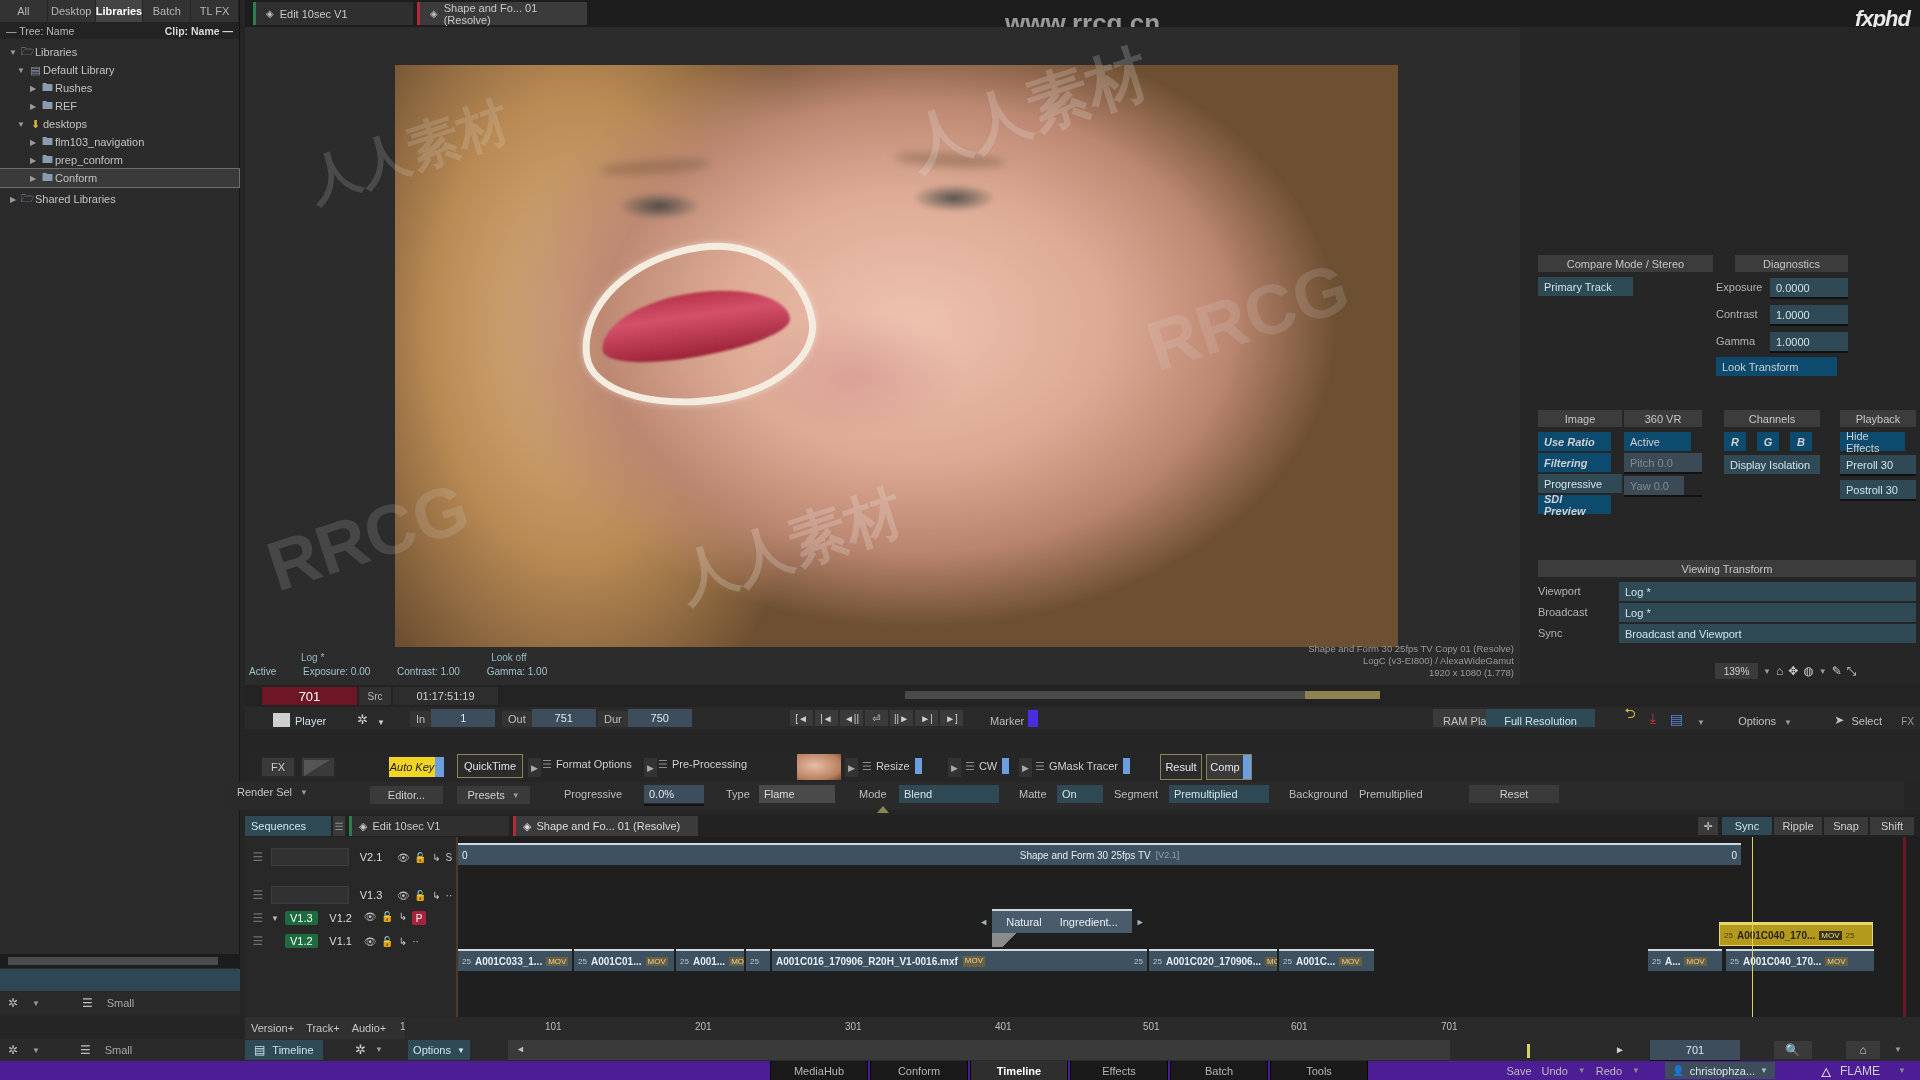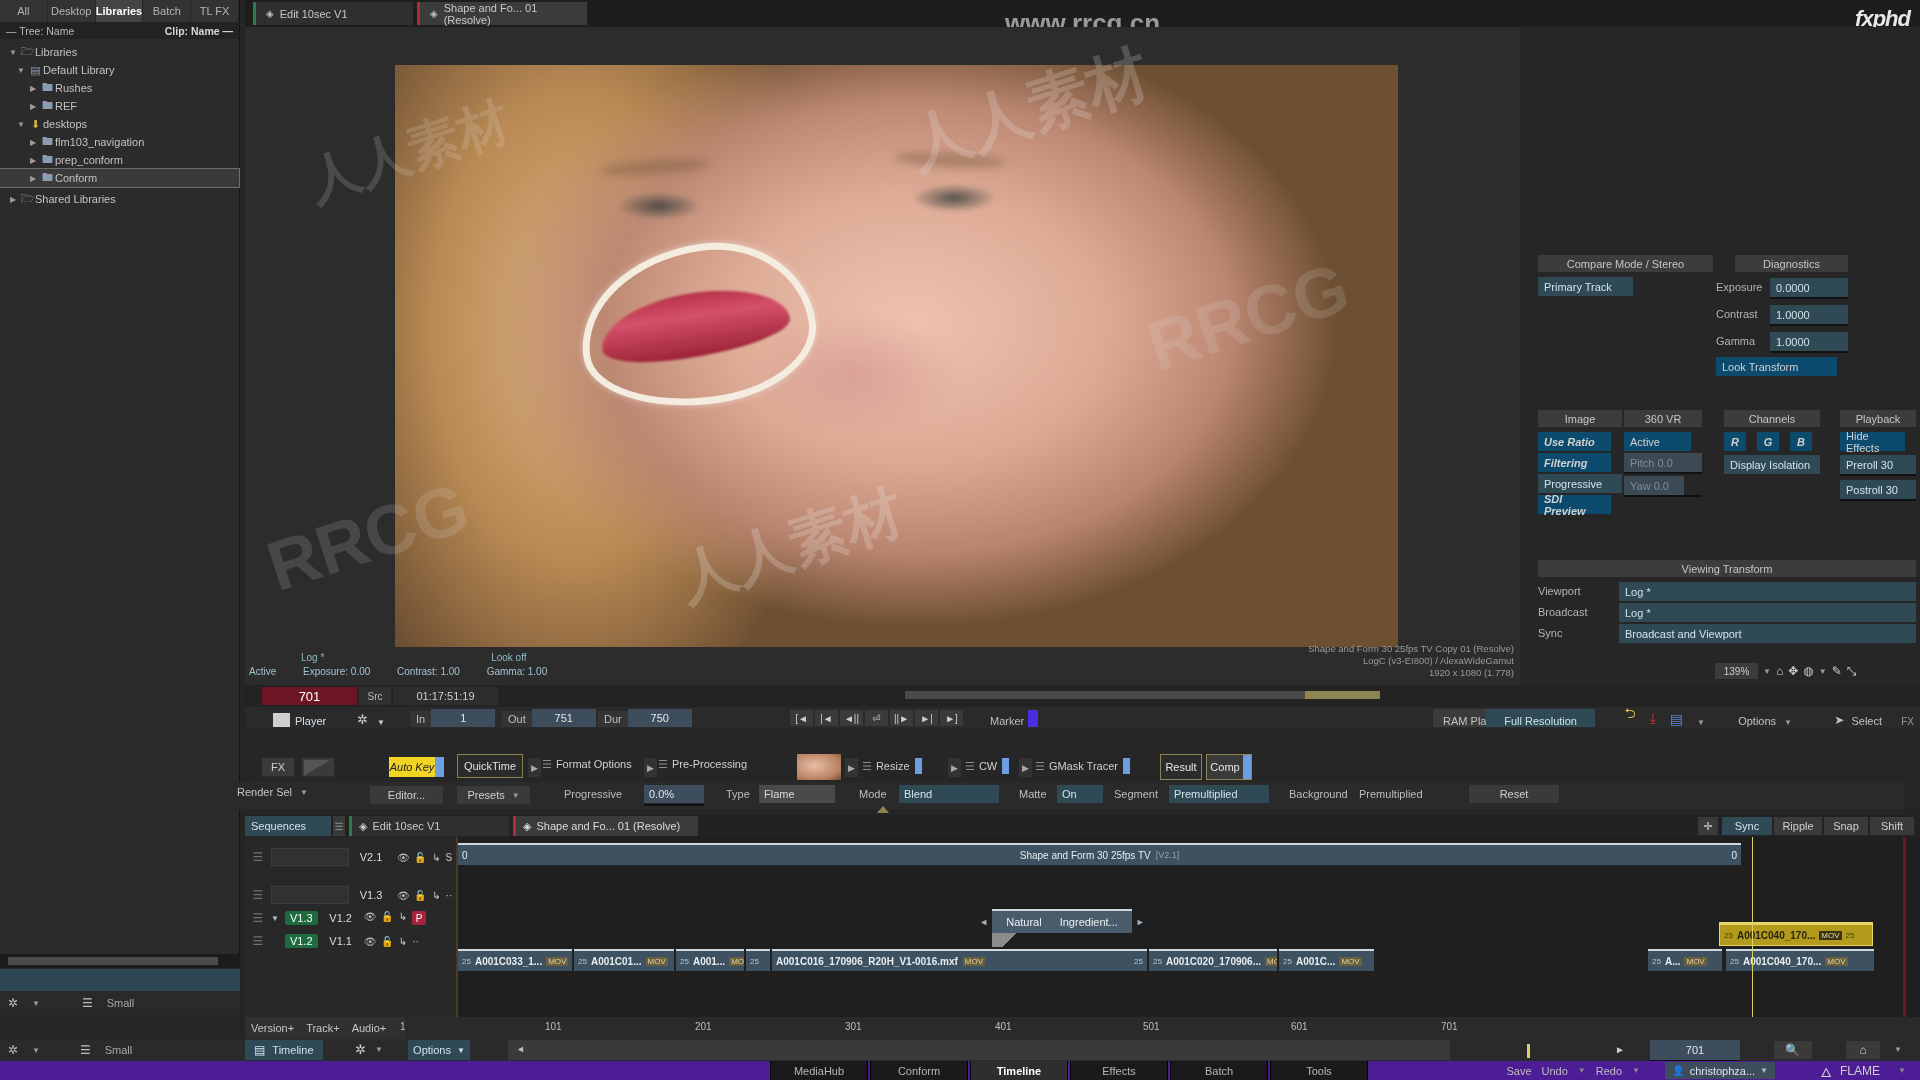--- a/index.html
+++ b/index.html
@@ -630,21 +630,21 @@
       </div>
       <div class="clip" style="left:218px;top:112px;width:68px">
         <span class="fps">25</span>
         <span style="font-weight:bold">A001...</span>
         <span class="mov">MOV</span>
       </div>
       <div class="clip" style="left:288px;top:112px;width:24px">
         <span class="fps">25</span>
       </div>
       <div class="clip" style="left:314px;top:112px;width:375px;justify-content:space-between">
-        <span style="display:flex;gap:5px;align-items:center">
+        <span style="display:flex;gap:5px;">
           <span style="font-weight:bold">A001C016_170906_R20H_V1-0016.mxf</span>
           <span class="mov">MOV</span>
         </span>
         <span class="fps">25</span>
       </div>
       <div class="clip" style="left:691px;top:112px;width:128px">
         <span class="fps">25</span>
         <span style="font-weight:bold">A001C020_170906...</span>
         <span class="mov">MOV</span>
       </div>

